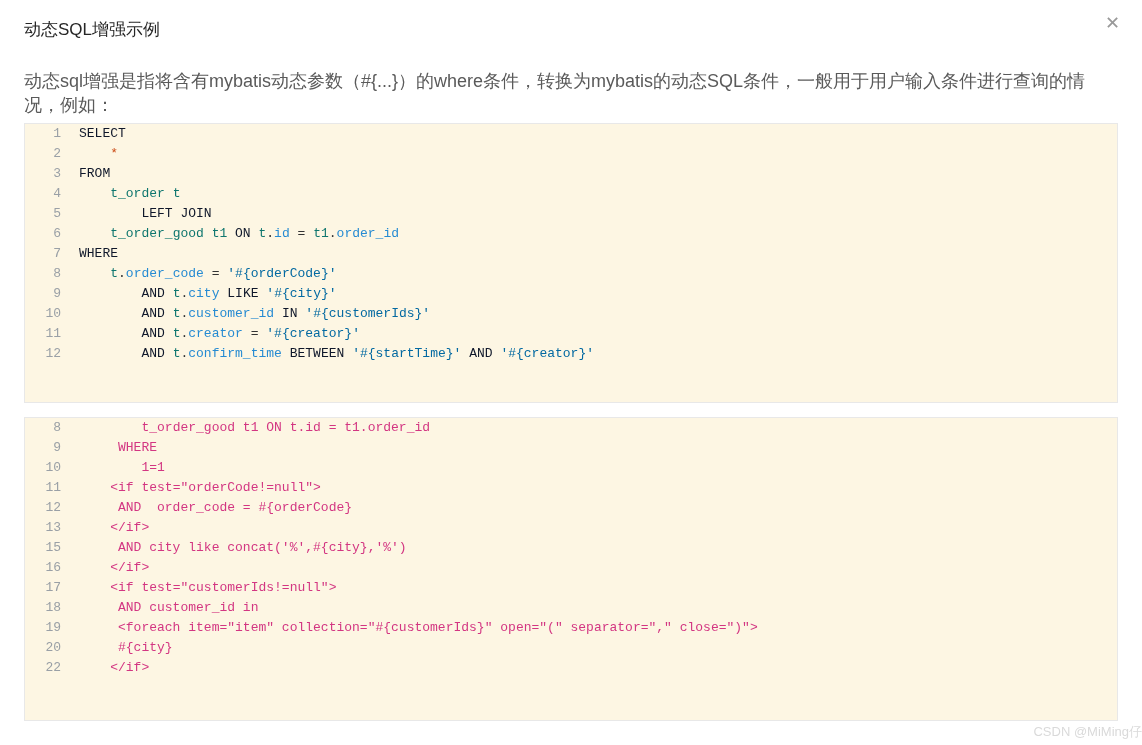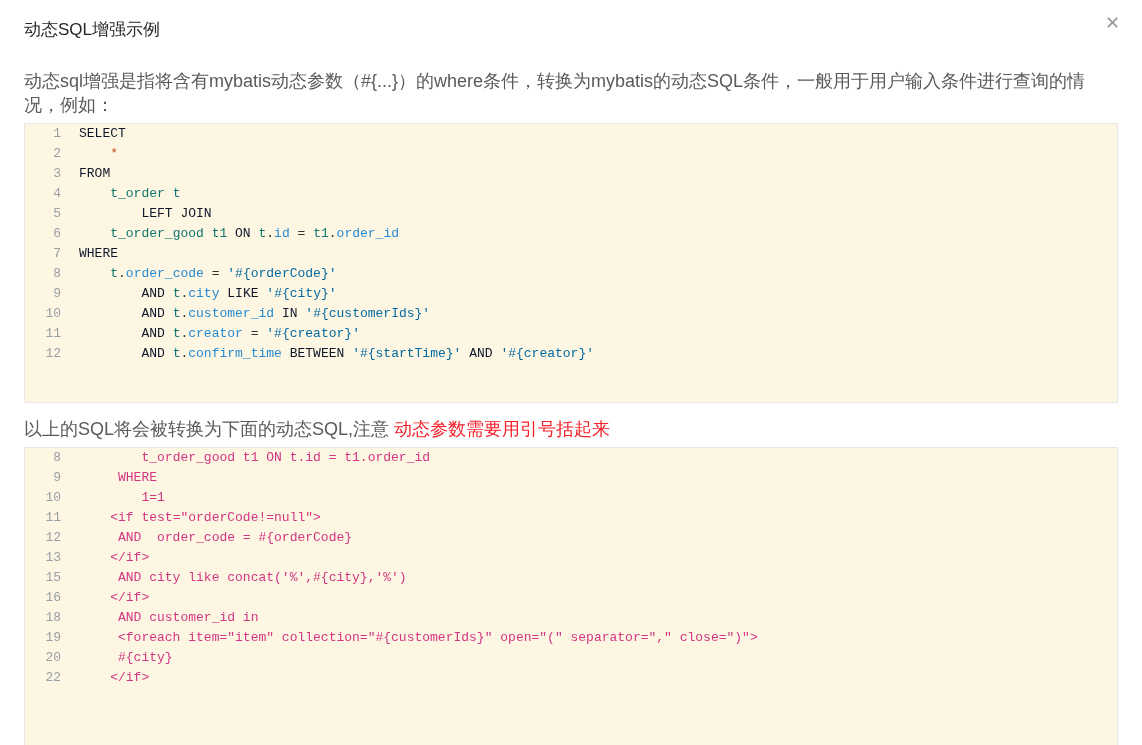--- a/index.html
+++ b/index.html
@@ -113,33 +113,31 @@
         <div class="code-line"><div class="gutter">6</div><div class="code-text">    <span class="tok-id">t_order_good t1</span> <span class="tok-kw">ON</span> <span class="tok-id">t</span>.<span class="tok-col">id</span> <span class="tok-op">=</span> <span class="tok-id">t1</span>.<span class="tok-col">order_id</span></div></div>
         <div class="code-line"><div class="gutter">7</div><div class="code-text"><span class="tok-kw">WHERE</span></div></div>
         <div class="code-line"><div class="gutter">8</div><div class="code-text">    <span class="tok-id">t</span>.<span class="tok-col">order_code</span> <span class="tok-op">=</span> <span class="tok-str">'#{orderCode}'</span></div></div>
         <div class="code-line"><div class="gutter">9</div><div class="code-text">        <span class="tok-kw">AND</span> <span class="tok-id">t</span>.<span class="tok-col">city</span> <span class="tok-kw">LIKE</span> <span class="tok-str">'#{city}'</span></div></div>
         <div class="code-line"><div class="gutter">10</div><div class="code-text">        <span class="tok-kw">AND</span> <span class="tok-id">t</span>.<span class="tok-col">customer_id</span> <span class="tok-kw">IN</span> <span class="tok-str">'#{customerIds}'</span></div></div>
         <div class="code-line"><div class="gutter">11</div><div class="code-text">        <span class="tok-kw">AND</span> <span class="tok-id">t</span>.<span class="tok-col">creator</span> <span class="tok-op">=</span> <span class="tok-str">'#{creator}'</span></div></div>
         <div class="code-line"><div class="gutter">12</div><div class="code-text">        <span class="tok-kw">AND</span> <span class="tok-id">t</span>.<span class="tok-col">confirm_time</span> <span class="tok-kw">BETWEEN</span> <span class="tok-str">'#{startTime}'</span> <span class="tok-kw">AND</span> <span class="tok-str">'#{creator}'</span></div></div>
       </div>
   </div>
 
-  <div class="section-desc">
-    <span>以上的SQL将会被转换为下面的动态SQL,注意 </span><span class="warn">动态参数需要用引号括起来</span>
-  </div>
   <div class="code-block second">
     <div class="code-inner" id="code2">
         <div class="code-line"><div class="gutter">8</div><div class="code-text">        <span class="tok-pink">t_order_good t1 ON t.id = t1.order_id</span></div></div>
         <div class="code-line"><div class="gutter">9</div><div class="code-text">     <span class="tok-pink">WHERE</span></div></div>
         <div class="code-line"><div class="gutter">10</div><div class="code-text">        <span class="tok-pink">1=1</span></div></div>
         <div class="code-line"><div class="gutter">11</div><div class="code-text">    <span class="tok-pink">&lt;if test="orderCode!=null"&gt;</span></div></div>
         <div class="code-line"><div class="gutter">12</div><div class="code-text">     <span class="tok-pink">AND  order_code = #{orderCode}</span></div></div>
         <div class="code-line"><div class="gutter">13</div><div class="code-text">    <span class="tok-pink">&lt;/if&gt;</span></div></div>
         <div class="code-line"><div class="gutter">15</div><div class="code-text">     <span class="tok-pink">AND city like concat('%',#{city},'%')</span></div></div>
         <div class="code-line"><div class="gutter">16</div><div class="code-text">    <span class="tok-pink">&lt;/if&gt;</span></div></div>
+        <div class="code-line"><div class="gutter">17</div><div class="code-text">    <span class="tok-pink">&lt;if test="customerIds!=null"&gt;</span></div></div>
         <div class="code-line"><div class="gutter">18</div><div class="code-text">     <span class="tok-pink">AND customer_id in</span></div></div>
         <div class="code-line"><div class="gutter">19</div><div class="code-text">     <span class="tok-pink">&lt;foreach item="item" collection="#{customerIds}" open="(" separator="," close=")"&gt;</span></div></div>
         <div class="code-line"><div class="gutter">20</div><div class="code-text">     <span class="tok-pink">#{city}</span></div></div>
         <div class="code-line"><div class="gutter">22</div><div class="code-text">    <span class="tok-pink">&lt;/if&gt;</span></div></div>
       </div>
   </div>
 </div>
 
 <div class="watermark">CSDN @MiMing仔</div>
 

